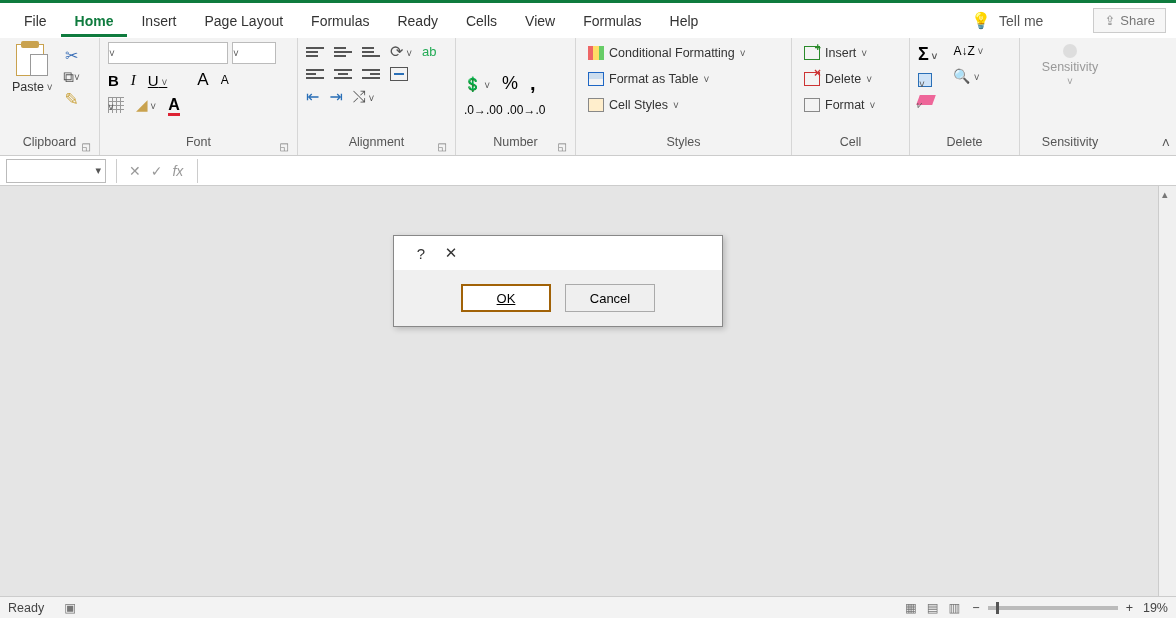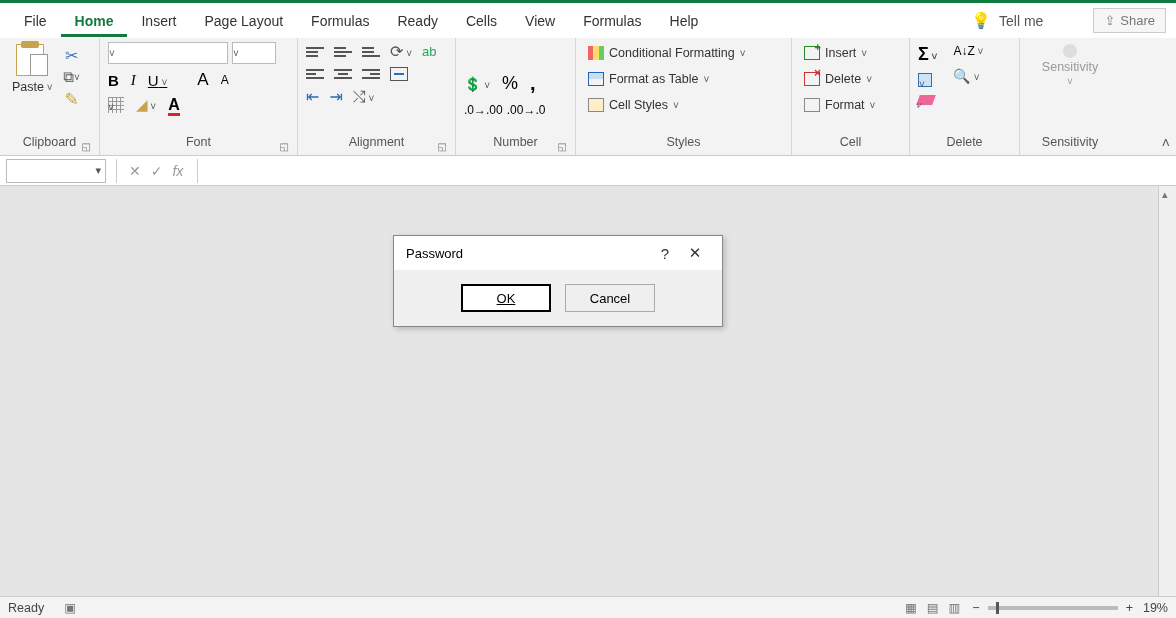--- a/index.html
+++ b/index.html
@@ -55,21 +55,21 @@
   .dlg-title .t { flex: 1; }
   .dlg-title .hicon { width: 30px; text-align: center; font-size: 15px; color: #333; cursor: pointer; }
   .dlg-body { background: #f0f0f0; padding: 14px 14px 14px 14px; font-size: 13px; }
   .dlg-msg { margin-bottom: 14px; font-weight: 600; }
   .dlg-row { display: flex; align-items: center; gap: 10px; margin-bottom: 14px; }
   .dlg-row label { }
   .dlg-row label .ul { text-decoration: underline; }
   .pw-input { flex:1; height: 24px; border: 1px solid #888; background: #fff; padding: 2px 6px; font-size: 13px; letter-spacing: 1px; }
   .dlg-btns { display: flex; justify-content: center; gap: 14px; }
   .dlg-btns button { width: 90px; height: 28px; font-size: 13px; background: #efefef; border: 1px solid #aaa; cursor: pointer; }
-  .dlg-btns button.primary { border: 2px solid #000000; background: #fff; text-decoration: underline; }
+  .dlg-btns button.primary { border: 2px solid #a16207; background: #fff; text-decoration: underline; }
 
   
   .status { position: absolute; bottom: 0; left: 0; right: 0; height: 22px; background: #f3f3f3; border-top: 1px solid #ccc; display: flex; align-items: center; font-size: 12.5px; color: #444; padding: 0 8px; }
   .status .sp { flex:1; }
   .view-btns { display:flex; gap:10px; color:#777; margin-right:12px;}
   .zoom-slider { width:130px; height:4px; background:#bbb; position:relative; margin:0 8px;}
   .zoom-slider .thumb{ position:absolute; left:8px; top:-4px; width:3px; height:12px; background:#555;}
 
   
   .clipboard-ic{ width:28px; height:32px; background:linear-gradient(#fff,#fff); border:1px solid #c9a24e; position:relative;}
@@ -335,21 +335,20 @@
 </div>
 
 <div class="sheet-area">
   <div class="v-scroll">
       <span class="up">▴</span>
     </div>
 </div>
 
 <div class="dialog">
   <div class="dlg-title">
-    <span class="t">Password</span>
     <span class="hicon">?</span>
     <span class="hicon">✕</span>
   </div>
   <div class="dlg-body">
     <div class="dlg-btns">
       <button class="primary">OK</button>
       <button>Cancel</button>
     </div>
   </div>
 </div>

